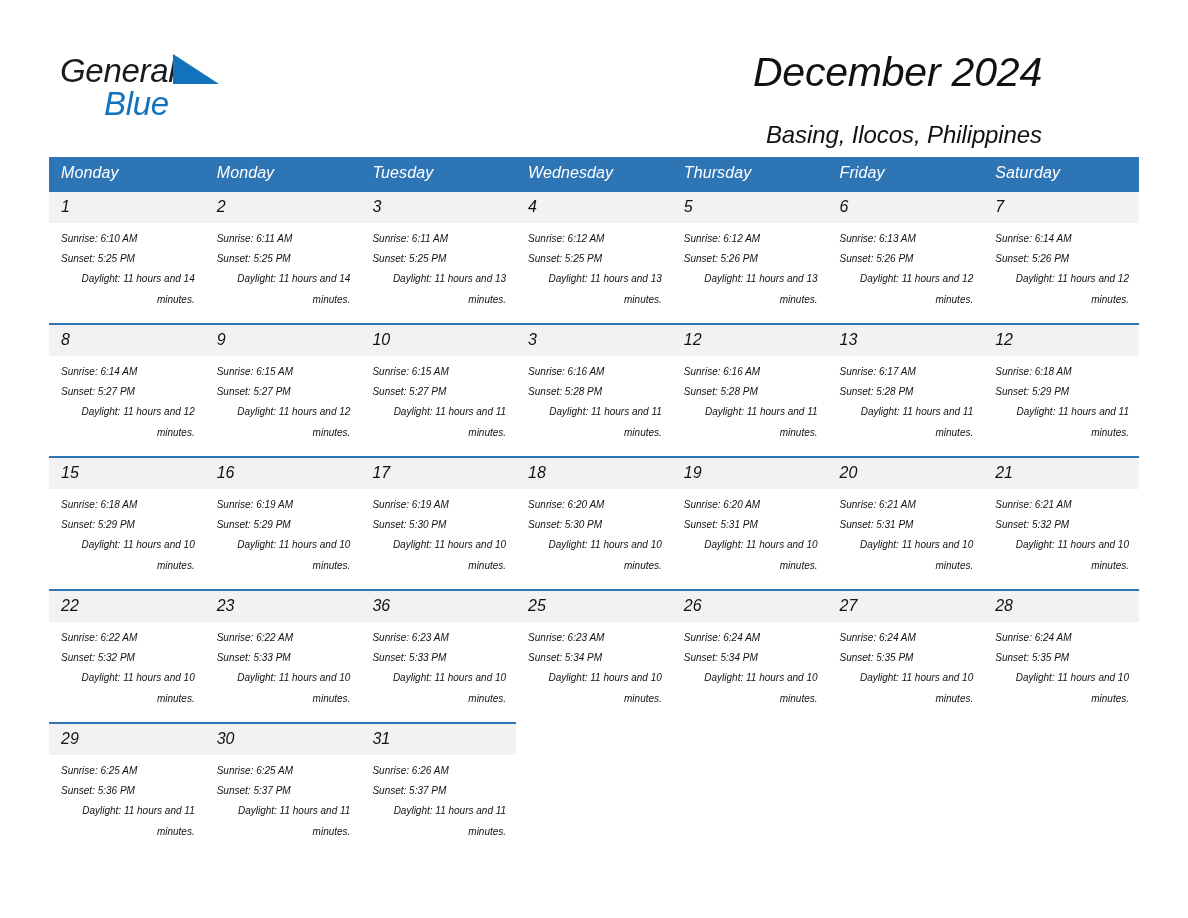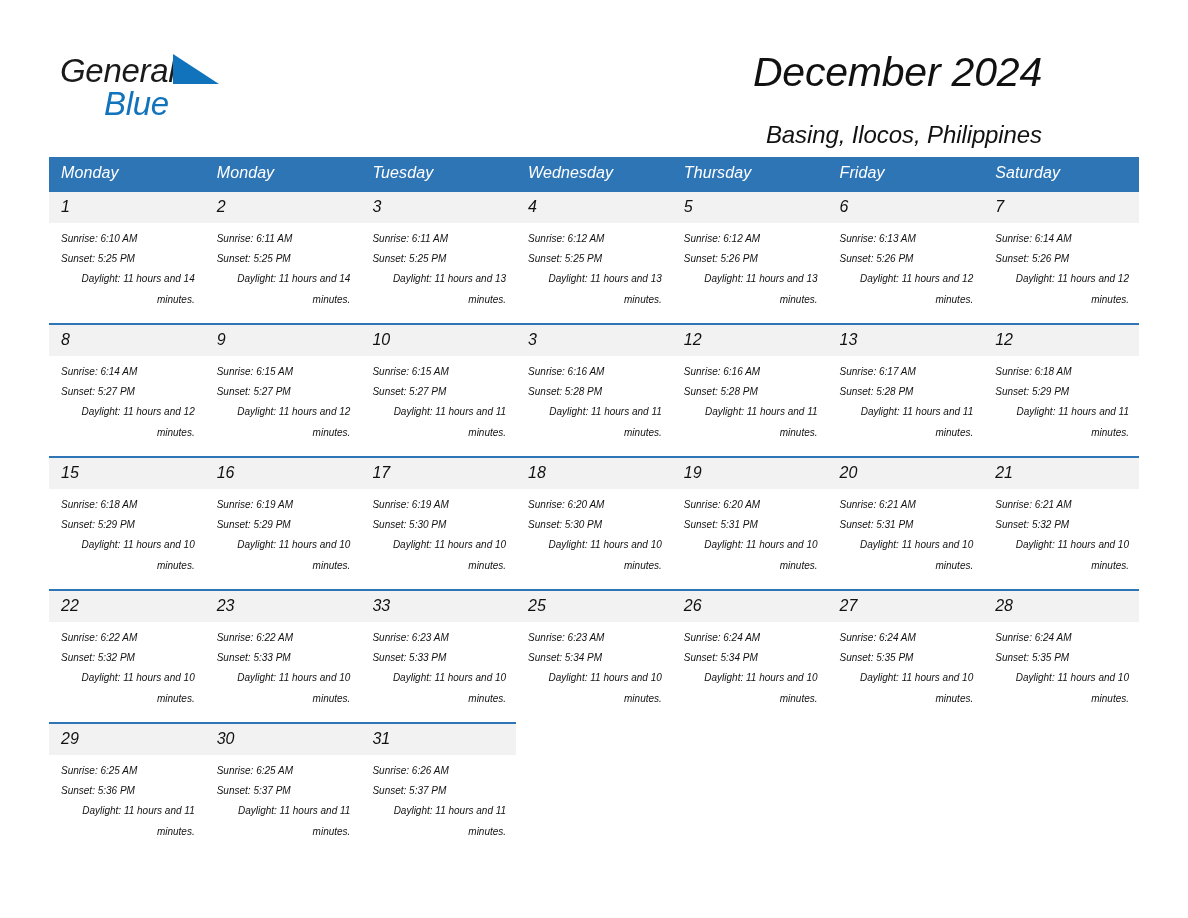--- a/index.html
+++ b/index.html
@@ -382,21 +382,21 @@
             </td>
           <td>
               <div class="daynum">23</div>
               <div class="details">
                 <div>Sunrise: 6:22 AM</div>
                 <div>Sunset: 5:33 PM</div>
                 <div class="daylight">Daylight: 11 hours and 10 minutes.</div>
               </div>
             </td>
           <td>
-              <div class="daynum">33</div>
+              <div class="daynum">36</div>
               <div class="details">
                 <div>Sunrise: 6:23 AM</div>
                 <div>Sunset: 5:33 PM</div>
                 <div class="daylight">Daylight: 11 hours and 10 minutes.</div>
               </div>
             </td>
           <td>
               <div class="daynum">25</div>
               <div class="details">
                 <div>Sunrise: 6:23 AM</div>

